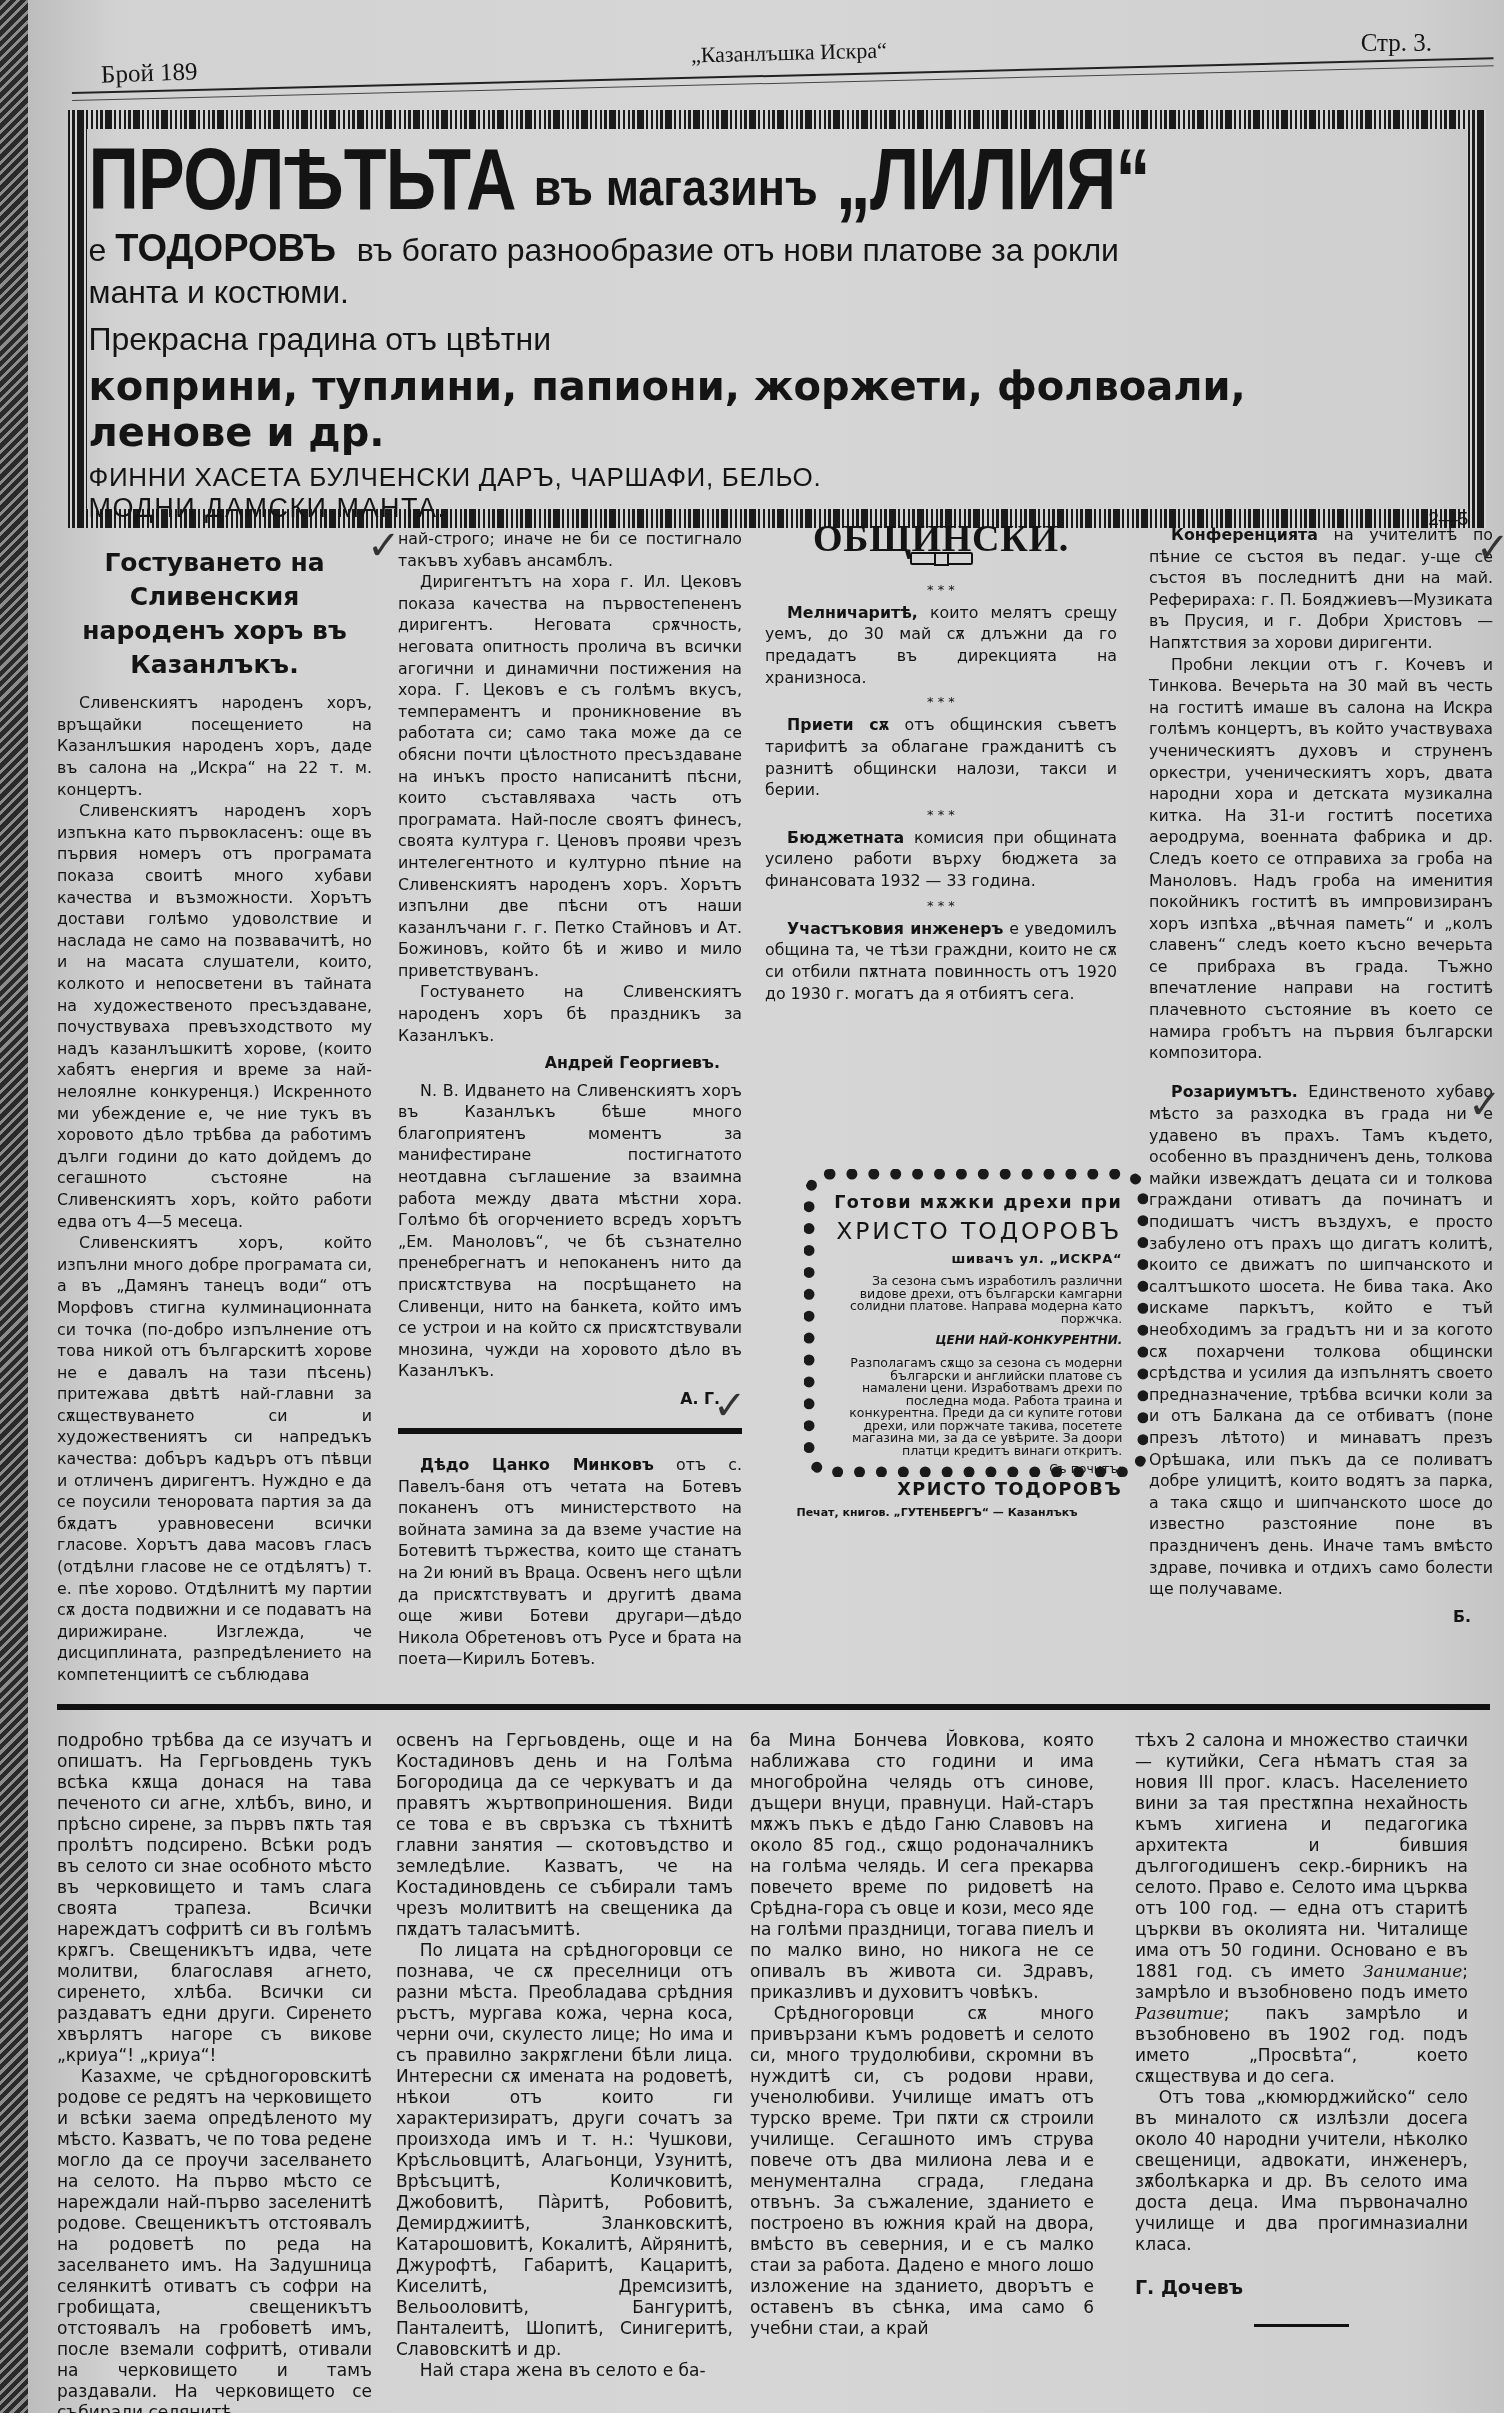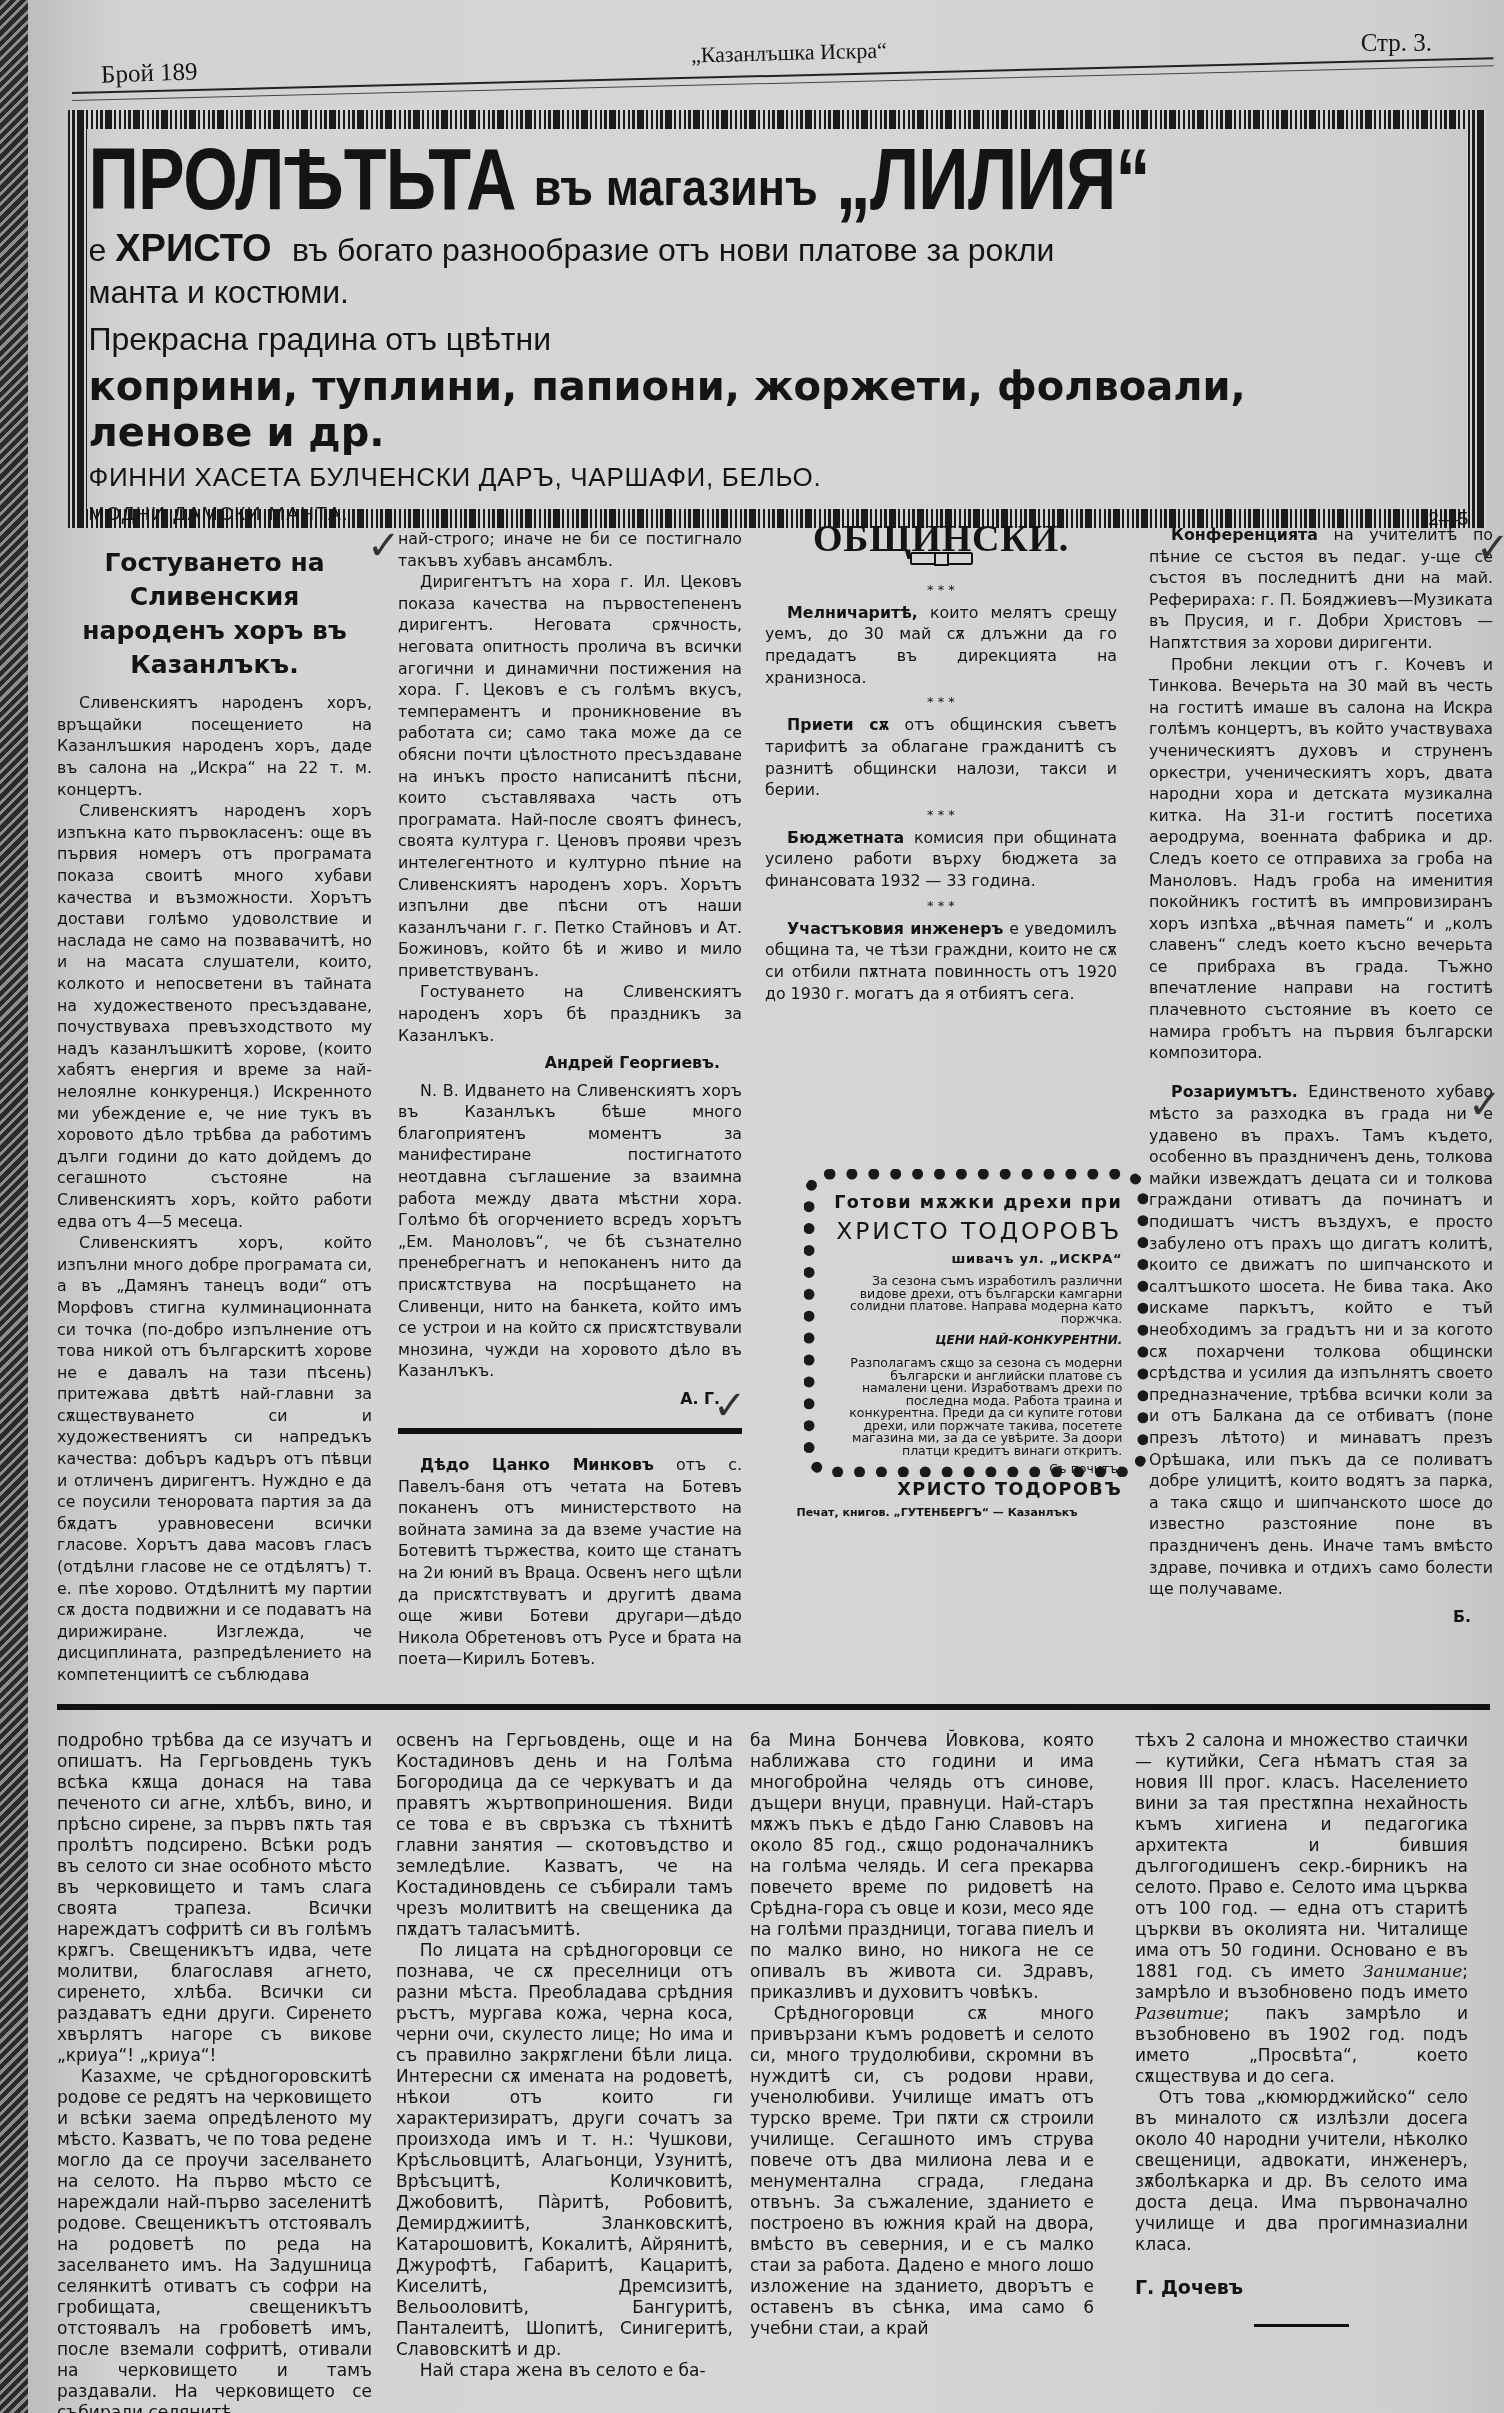--- a/index.html
+++ b/index.html
@@ -44,21 +44,21 @@
   .ad .l1 { font-family: "Liberation Sans", sans-serif; margin-top: 13px; line-height: 1; }
   .ad .l1 .big { font-size: 70px; font-weight: bold; letter-spacing: -0.7px; transform: scaleY(1.25); display: inline-block; }
   .ad .l1 .mid { font-size: 45px; font-weight: bold; margin: 0 14.7px; display: inline-block; transform: scaleY(1.15); }
   .ad .l2 { font-size: 32px; margin-top: 13px; font-family: "Liberation Sans", sans-serif; }
   .ad .l2 .bold { font-size: 38px; font-weight: bold; margin-right: 11.7px; }
   .ad .l3 { font-size: 32px; margin-top: 4.4px; font-family: "Liberation Sans", sans-serif; }
   .ad .l4 { font-size: 32px; margin-top: 10.3px; font-family: "Liberation Sans", sans-serif; }
   .ad .l5 { font-size: 40px; font-weight: bold; margin-top: 4.4px; font-family: "DejaVu Sans", sans-serif; }
   .ad .l6 { font-size: 40px; font-weight: bold; font-family: "DejaVu Sans", sans-serif; }
   .ad .l7 { font-size: 26px; margin-top: 7.3px; font-family: "Liberation Sans", sans-serif; letter-spacing: 0.7px; }
-  .ad .l8 { font-size: 19px; margin-top: 10px; font-family: "Liberation Sans", sans-serif; letter-spacing: 1.5px; }
+  .ad .l8 { font-size: 27px; margin-top: 0; font-family: "Liberation Sans", sans-serif; letter-spacing: 1.5px; }
   .ad .code { position: absolute; right: 17.6px; bottom: -1.5px; font-size: 19px; font-family: "Liberation Sans", sans-serif; }
 
   
   .col { position: absolute; font-size: 15.8px; line-height: 21.6px; text-align: justify; }
   .col p { margin: 0; text-indent: 1.4em; }
   .col p.noind { text-indent: 0; }
   .col .hd { font-size: 25px; line-height: 34px; font-weight: bold; text-align: center; margin-bottom: 10.3px; text-indent: 0; }
   .col .sig { text-align: right; font-weight: bold; margin: 5.9px 22px 5.9px 0; text-indent: 0; }
   .col .lead { font-weight: bold; }
   .col .stars { text-align: center; font-size: 13px; line-height: 13px; margin: 7.3px 0 5.9px; text-indent: 0; }
@@ -116,21 +116,21 @@
   <div class="ad">
     <div class="ad-border"></div>
     <div class="ad-inner">
       <div class="l1">
         <span class="big">ПРОЛѢТЬТА</span>
         <span class="mid">въ магазинъ</span>
         <span class="big">„ЛИЛИЯ“</span>
       </div>
       <div class="l2">
         <span>е</span>
-        <span class="bold">ХРИСТО</span>
+        <span class="bold">ТОДОРОВЪ</span>
         <span>въ богато разнообразие отъ нови платове за рокли</span>
       </div>
       <div class="l3">манта и костюми.</div>
       <div class="l4">Прекрасна градина отъ цвѣтни</div>
       <div class="l5">коприни, туплини, папиони, жоржети, фолвоали,</div>
       <div class="l6">ленове и др.</div>
       <div class="l7">ФИННИ ХАСЕТА БУЛЧЕНСКИ ДАРЪ, ЧАРШАФИ, БЕЛЬО.</div>
       <div class="l8">МОДНИ ДАМСКИ МАНТА.</div>
     </div>
     <span class="code">2—5</span>

